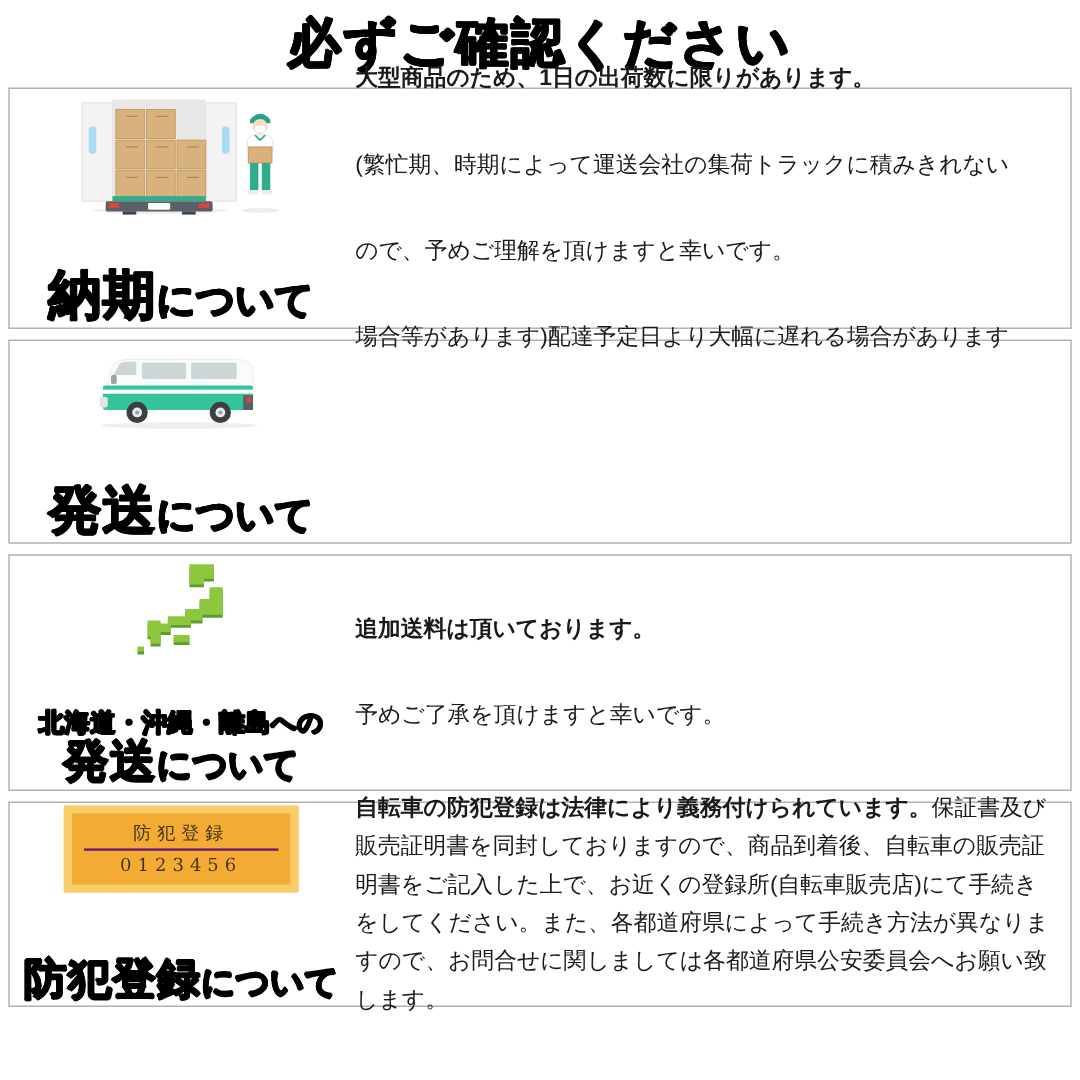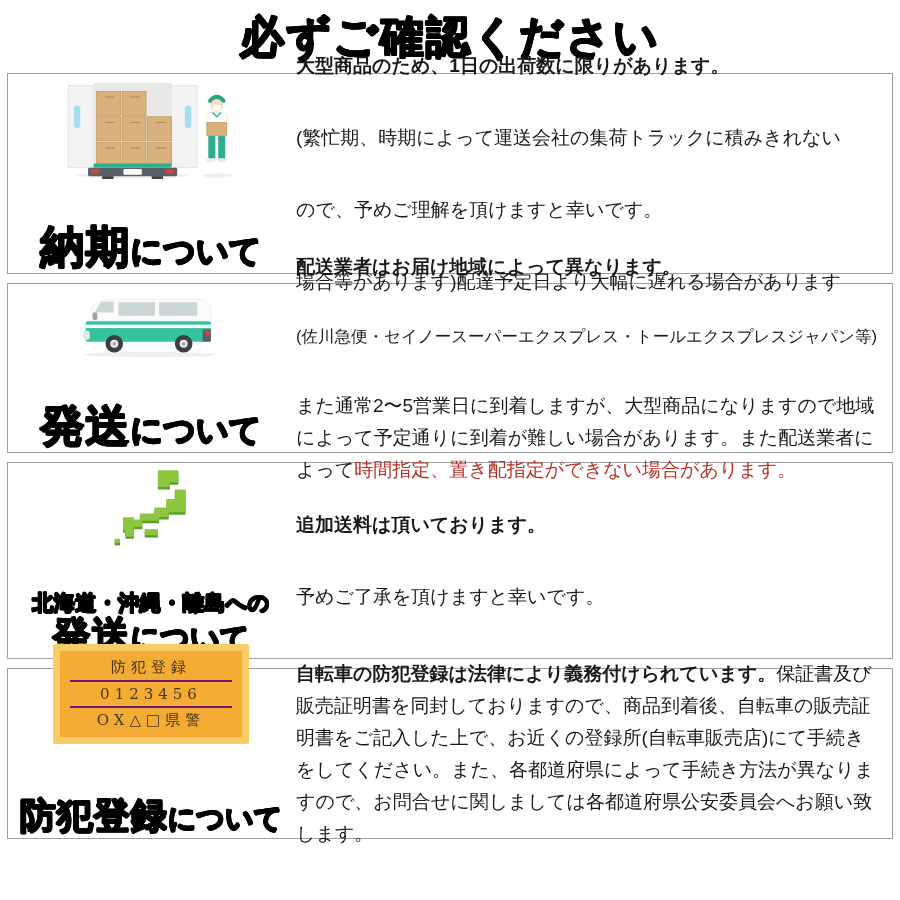--- a/index.html
+++ b/index.html
@@ -147,25 +147,20 @@
         <circle cx="56" cy="79" r="6" fill="#e9e9e9"></circle>
         <circle cx="56" cy="79" r="2.5" fill="#9aa0a6"></circle>
       <circle cx="158" cy="79" r="13" fill="#3a3f44"></circle>
         <circle cx="158" cy="79" r="6" fill="#e9e9e9"></circle>
         <circle cx="158" cy="79" r="2.5" fill="#9aa0a6"></circle>
     </svg>
     <div class="sec-heading">
       <span class="h-big heavy">発送</span><span class="h-small heavy">について</span>
     </div>
   </div>
-  <div class="sec-right">
-    <p class="lead">配送業者はお届け地域によって異なります。</p>
-    <p class="small-line">(佐川急便・セイノースーパーエクスプレス・トールエクスプレスジャパン等)</p>
-    <p><span>また通常2〜5営業日に到着しますが、大型商品になりますので地域によって予定通りに到着が難しい場合があります。また配送業者によって</span><span class="red">時間指定、置き配指定ができない場合があります。</span></p>
-  </div>
 </div>
 
 <div class="section s3-height s3">
   <div class="sec-left">
     <svg viewBox="0 0 145 128" width="158" height="122">
       <g fill="#5e9c31" transform="translate(0,4)">
         <path d="M84,2 L118,2 L118,22 L104,22 L104,30 L84,30 Z"></path>
         <path d="M112,34 L130,34 L130,72 L102,72 L102,80 L86,80 L86,86 L58,86 L58,96 L40,96 L40,84 L54,84 L54,74 L78,74 L78,64 L98,64 L98,50 L112,50 Z"></path>
         <path d="M62,100 L84,100 L84,110 L62,110 Z"></path>
         <path d="M26,80 L44,80 L44,112 L30,112 L30,102 L26,102 Z"></path>
@@ -190,21 +185,20 @@
     <p class="lead">追加送料は頂いております。</p>
     <p>予めご了承を頂けますと幸いです。</p>
   </div>
 </div>
 
 <div class="section s4-height s4">
   <div class="sec-left">
     <div class="reg-card">
       <div class="card-row">防犯登録</div>
       <div class="card-row sep">0123456</div>
-      <div class="card-row sep">OX△□県警</div>
     </div>
     <div class="sec-heading">
       <span class="h-big heavy">防犯登録</span><span class="h-small heavy">について</span>
     </div>
   </div>
   <div class="sec-right">
     <p><span class="lead">自転車の防犯登録は法律により義務付けられています。</span><span>保証書及び販売証明書を同封しておりますので、商品到着後、自転車の販売証明書をご記入した上で、お近くの登録所(自転車販売店)にて手続きをしてください。また、各都道府県によって手続き方法が異なりますので、お問合せに関しましては各都道府県公安委員会へお願い致します。</span></p>
   </div>
 </div>
 

